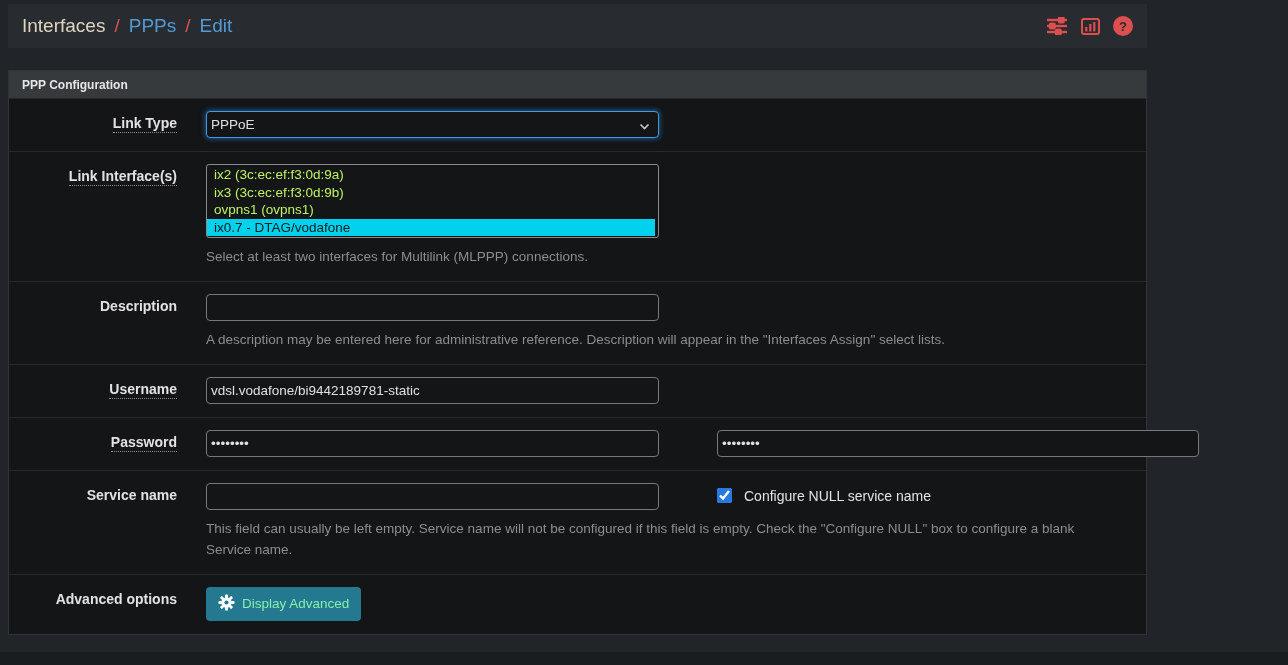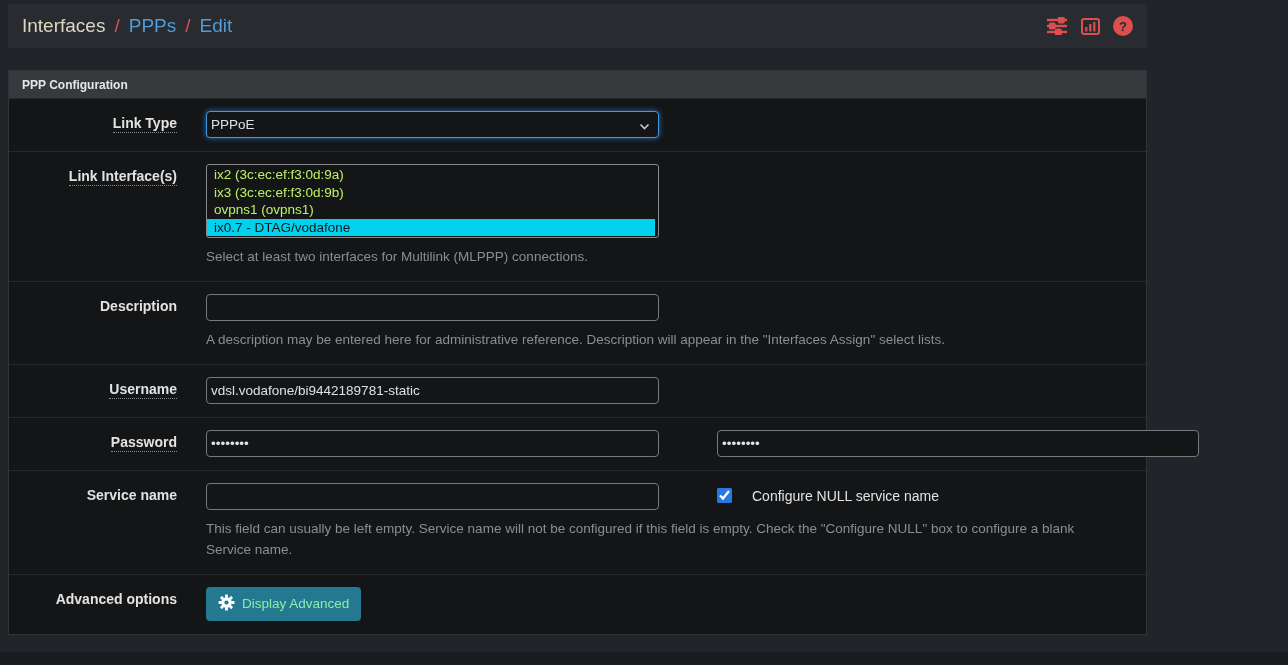--- a/index.html
+++ b/index.html
@@ -67,21 +67,21 @@
   }
   .listbox .opt {
     font-size:13.5px; color:#bef264; padding:0 7px; height:17.5px;
     line-height:17.5px; white-space:nowrap; cursor:default;
   }
   .listbox .opt.selected { background:#00d2ee; color:#15181a; margin-right:3px; }
 
   .help-text { margin-top:9px; font-size:13.5px; color:#8b8e91; line-height:1.55; max-width:910px; }
   .sub-label { margin-top:7px; font-size:13.5px; color:#9b9ea1; }
 
-  .chk-line { display:flex; align-items:center; gap:20px; padding-top:5px; font-size:14px; color:#e2e2e2; }
+  .chk-line { display:flex; align-items:center; gap:12px; padding-top:5px; font-size:14px; color:#e2e2e2; }
   .chk-line input[type=checkbox] {
     width:15px; height:15px; accent-color:#2678e3; cursor:pointer;
   }
 
   .btn {
     display:inline-flex; align-items:center; gap:7px; border:none; cursor:pointer;
     border-radius:4px; color:#86efac; font-size:13.5px;
     font-family:"Liberation Sans","DejaVu Sans",sans-serif;
   }
   .btn-advanced { background:#24788f; padding:7px 12px; }

